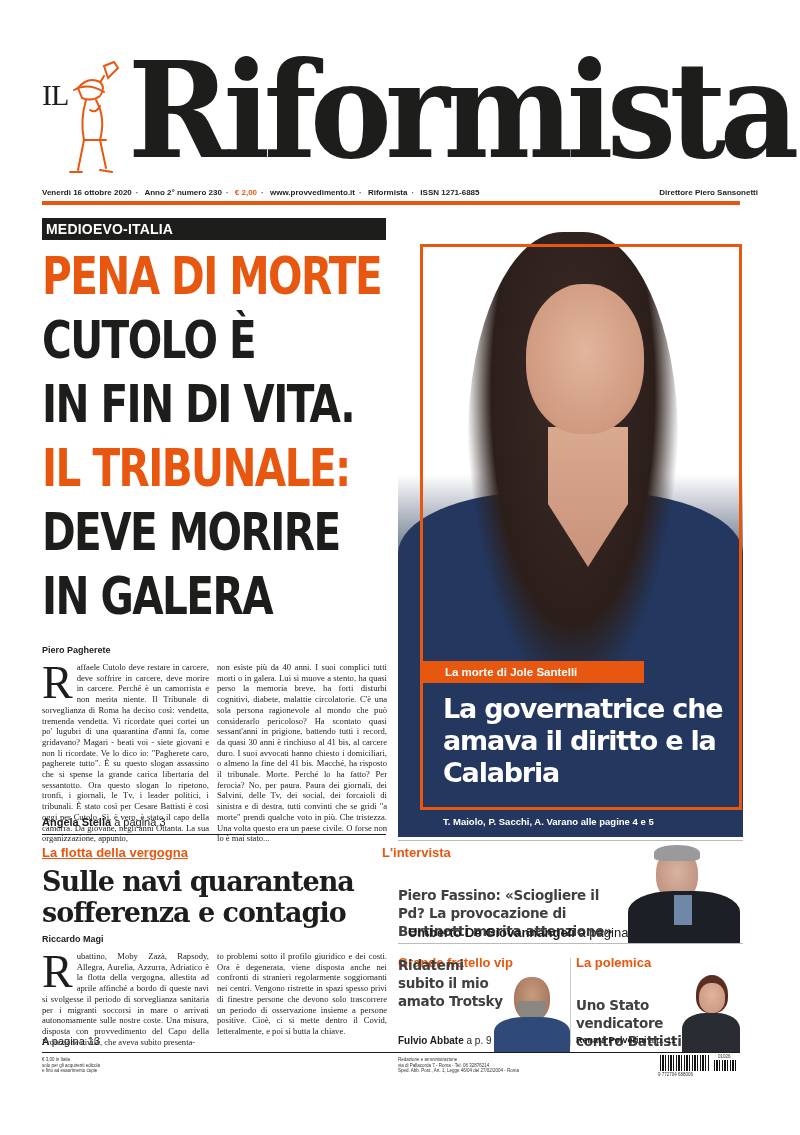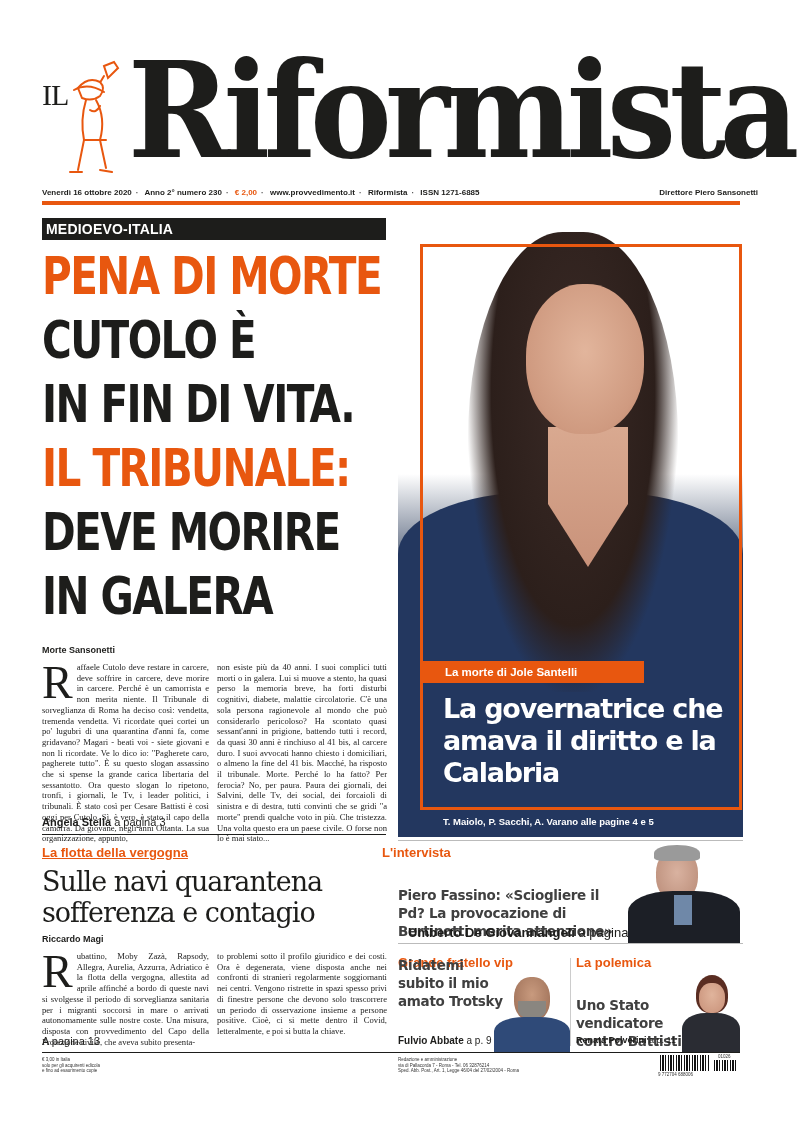--- a/index.html
+++ b/index.html
@@ -44,21 +44,21 @@
   .photo-frame { left: 420px; top: 244px; width: 322px; height: 566px; border: 3px solid #e8570f; }
   .photo-kicker { left: 422px; top: 661px; width: 222px; height: 22px; background: #e8570f; color: #fff; font-weight: bold; font-size: 11.5px; line-height: 22px; padding-left: 23px; }
   .photo-headline { left: 443px; top: 693px; width: 295px; color: #fff; font-family: "DejaVu Sans", sans-serif; font-weight: bold; font-size: 27px; line-height: 32px; letter-spacing: -1.2px; }
   .photo-credit { left: 443px; top: 816px; color: #fff; font-weight: bold; font-size: 9.5px; }
 
   
   .hr { background: #1d1d1b; height: 1px; }
 
   
   .kicker-orange { color: #e8570f; font-weight: bold; font-size: 13px; }
-  .serif-head { font-family: "DejaVu Serif", serif; font-weight: normal; font-size: 27px; line-height: 31px; letter-spacing: -1px; color: #1d1d1b; }
+  .serif-head { font-family: "DejaVu Serif", serif; font-weight: bold; font-size: 27px; line-height: 31px; letter-spacing: -1px; color: #1d1d1b; }
 
   
   .box-head { font-family: "DejaVu Sans", sans-serif; font-weight: bold; font-size: 13.5px; line-height: 18px; color: #404040; letter-spacing: -0.3px; margin-top: 20px; }
   .portrait { overflow: hidden; }
 
   .tiny { font-size: 4.5px; line-height: 5.5px; color: #333; }
   .barcode { background: repeating-linear-gradient(90deg, #111 0 1px, #fff 1px 2px, #111 2px 4px, #fff 4px 5px, #111 5px 6px, #fff 6px 8px); }
 </style>
 </head>
 <body>
@@ -93,21 +93,21 @@
 <div class="abs kicker-bar">MEDIOEVO-ITALIA</div>
 <div class="abs headline">
   <div class="o">PENA DI MORTE</div>
   <div class="d">CUTOLO È</div>
   <div class="d">IN FIN DI VITA.</div>
   <div class="o">IL TRIBUNALE:</div>
   <div class="d">DEVE MORIRE</div>
   <div class="d">IN GALERA</div>
 </div>
 
-<div class="abs byline" style="left:42px; top:645px;">Morte Sansonetti</div>
+<div class="abs byline" style="left:42px; top:645px;">Piero Pagherete</div>
 
 <div class="abs body-text" style="left:42px; top:662px; width:167px;">
   <span class="dropcap">R</span><span>affaele Cutolo deve restare in carcere, deve soffrire in carcere, deve morire in carcere. Perché è un camorrista e non merita niente. Il Tribunale di sorveglianza di Roma ha deciso così: vendetta, tremenda vendetta. Vi ricordate quei cortei un po' lugubri di una quarantina d'anni fa, come gridavano? Magari - beati voi - siete giovani e non li ricordate. Ve lo dico io: "Pagherete caro, pagherete tutto". È su questo slogan assassino che si spense la grande carica libertaria del sessantotto. Ora questo slogan lo ripetono, tronfi, i giornali, le Tv, i leader politici, i tribunali. È stato così per Cesare Battisti è così oggi per Cutolo. Sì, è vero, è stato il capo della camorra. Da giovane, negli anni Ottanta. La sua organizzazione, appunto,</span>
 </div>
 <div class="abs body-text" style="left:217px; top:662px; width:170px;">non esiste più da 40 anni. I suoi complici tutti morti o in galera. Lui si muove a stento, ha quasi perso la memoria breve, ha forti disturbi cognitivi, diabete, malattie circolatorie. C'è una sola persona ragionevole al mondo che può considerarlo pericoloso? Ha scontato quasi sessant'anni in prigione, battendo tutti i record, da quasi 30 anni è rinchiuso al 41 bis, al carcere duro. I suoi avvocati hanno chiesto i domiciliari, o almeno la fine del 41 bis. Macché, ha risposto il tribunale. Morte. Perché lo ha fatto? Per ferocia? No, per paura. Paura dei giornali, dei Salvini, delle Tv, dei social, dei forcaioli di sinistra e di destra, tutti convinti che se gridi "a morte" prendi qualche voto in più. Che tristezza. Una volta questo era un paese civile. O forse non lo è mai stato...</div>
 
 <div class="abs ref" style="left:42px; top:816px;">
   <b>Angela Stella</b> <span>a pagina 3</span>
 </div>
 

